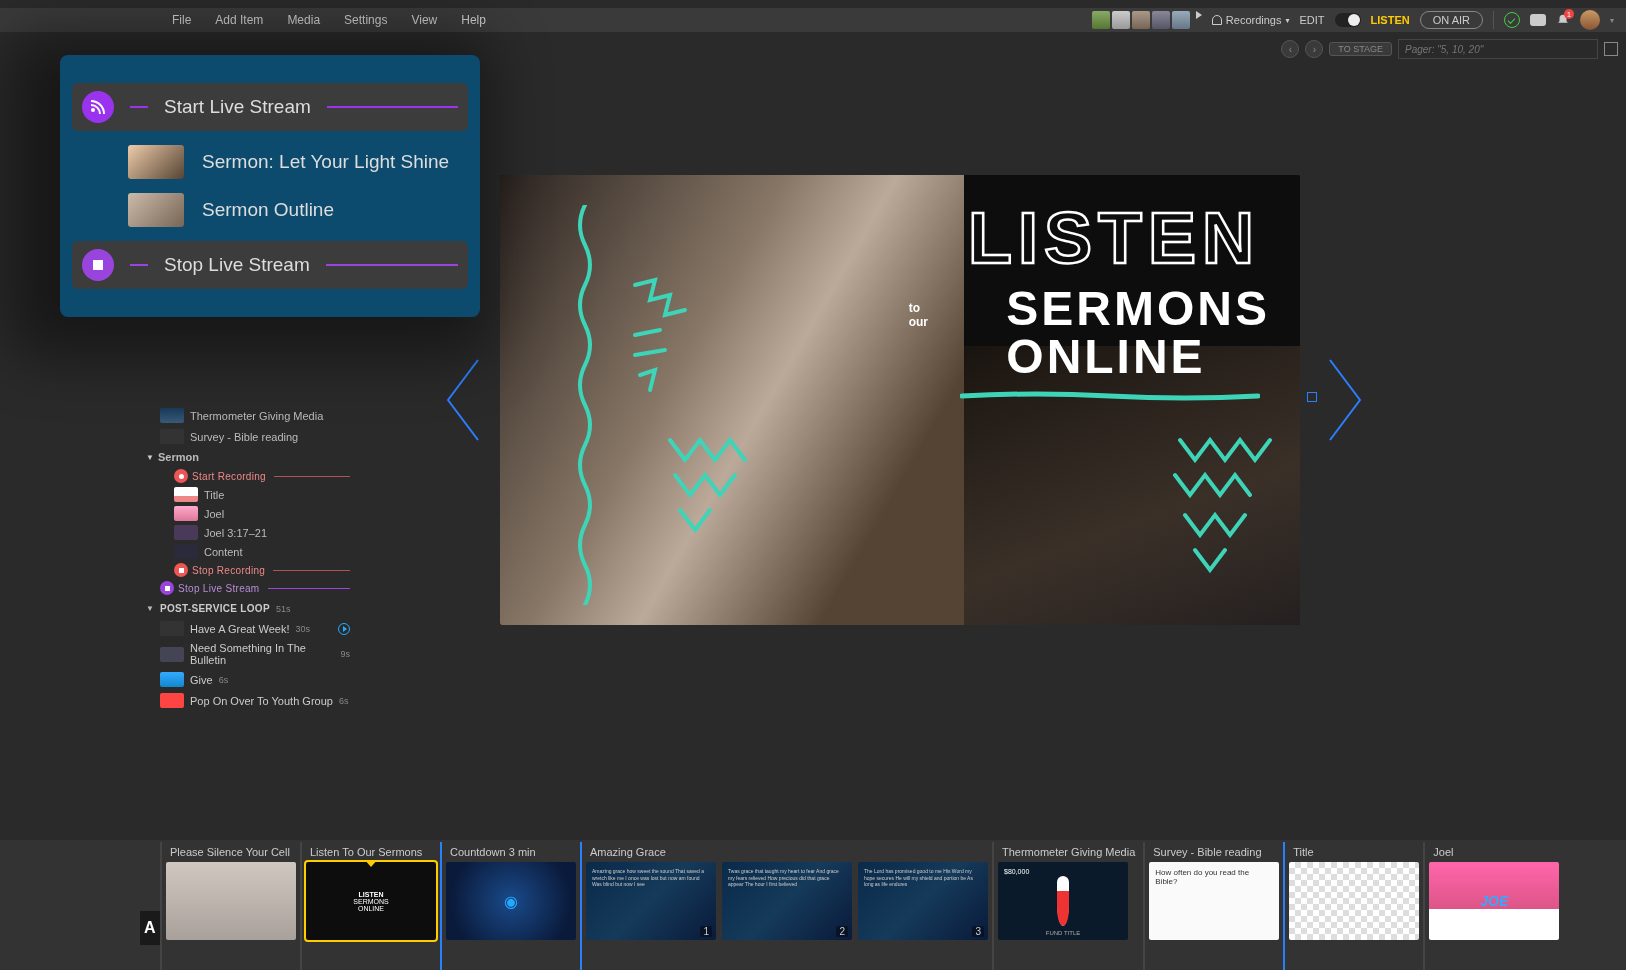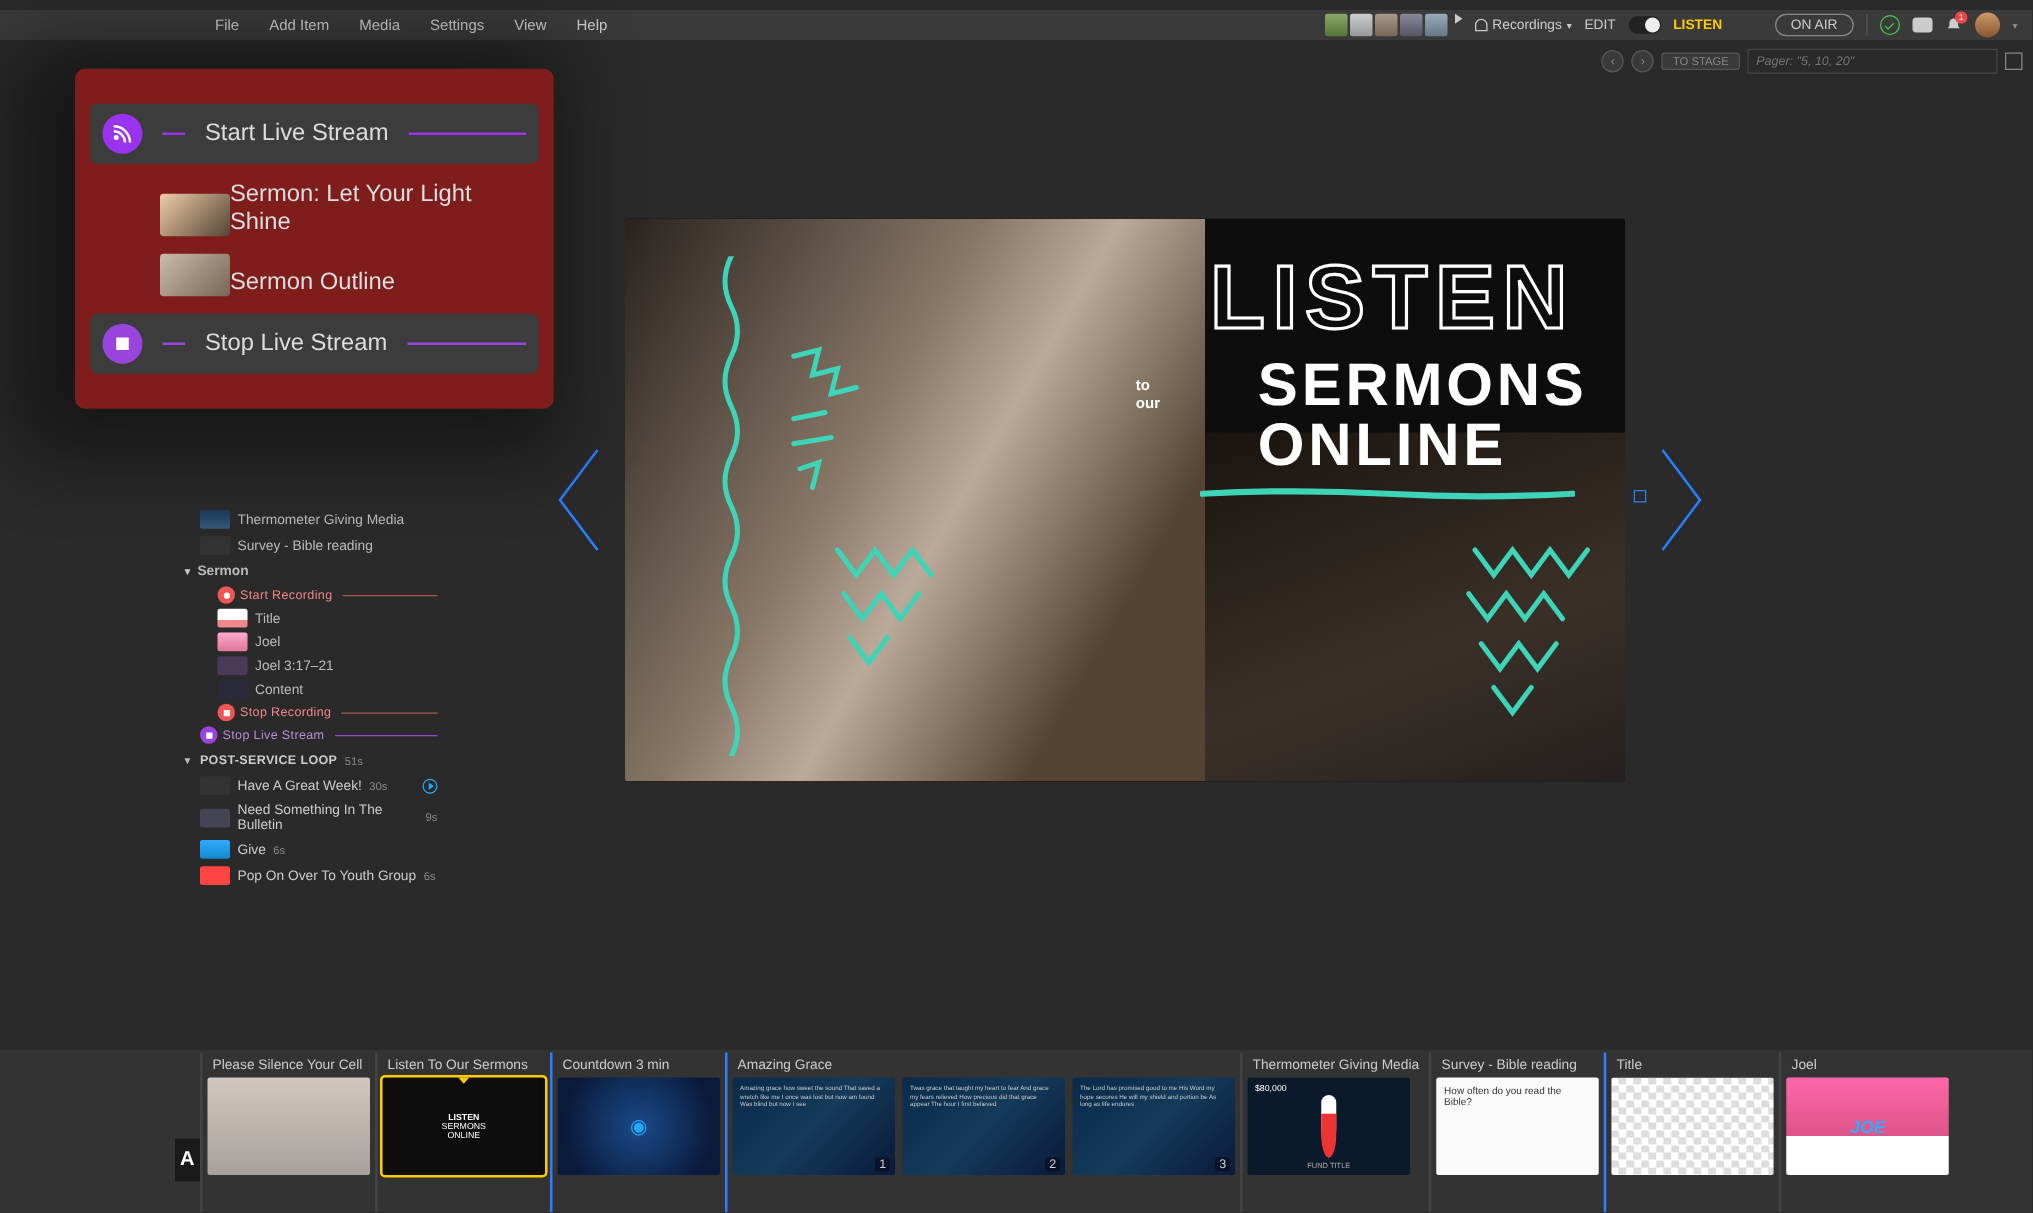--- a/index.html
+++ b/index.html
@@ -17,21 +17,21 @@
     .avatar-sm:nth-child(3){background:linear-gradient(#a98,#765);} 
     .avatar-sm:nth-child(4){background:linear-gradient(#889,#556);} 
     .avatar-sm:nth-child(5){background:linear-gradient(#9ab,#678);}
     .play-tri { width: 0; height: 0; border-left: 6px solid #ccc; border-top: 4px solid transparent; border-bottom: 4px solid transparent; margin-left: 4px; }
     .rec-dd { font-size: 11px; color: #ccc; display:flex; align-items:center; gap:4px; }
     .mic-ico { width:10px; height:10px; border:1px solid #ccc; border-radius:50% 50% 0 0; }
     .edit-label { font-size: 11px; color: #ccc; }
     .toggle-sw { width: 26px; height: 14px; background: #222; border-radius: 7px; position: relative; }
     .toggle-sw::after { content:''; position:absolute; right:1px; top:1px; width:12px; height:12px; background:#eee; border-radius:50%; }
     .preview-label { font-size: 11px; color: #ffcc00; font-weight: 600; }
-    .onair-btn { border: 1px solid #888; border-radius: 12px; padding: 2px 12px; font-size: 11px; color: #ccc; margin-left: 32px; }
+    .onair-btn { border: 1px solid #888; border-radius: 12px; padding: 2px 12px; font-size: 11px; color: #ccc; }
     .status-ico { width: 16px; height: 16px; border: 1.5px solid #4c4; border-radius: 50%; position:relative; }
     .status-ico::after{content:'';position:absolute;left:3px;top:5px;width:6px;height:3px;border-left:1.5px solid #4c4;border-bottom:1.5px solid #4c4;transform:rotate(-45deg);}
     .chat-ico { width: 16px; height: 12px; background: #ccc; border-radius: 3px; position: relative; }
     .bell-ico { width: 14px; height: 14px; position: relative; }
     .bell-ico svg { width: 14px; height: 14px; fill: #ccc; }
     .bell-badge { position: absolute; top:-4px; right:-4px; width:10px; height:10px; background:#e44; border-radius:50%; font-size:7px; color:#fff; display:flex; align-items:center; justify-content:center; }
     .user-av { width: 20px; height: 20px; border-radius: 50%; background: linear-gradient(#c96,#853); }
 
     
     .toolbar-row { position: absolute; top: 38px; right: 8px; height: 22px; display: flex; align-items: center; gap: 6px; }
@@ -61,32 +61,32 @@
     .post-section-label { font-size: 10px; font-weight: 700; color: #ccc; letter-spacing: 0.3px; }
     .post-section-time { font-size: 9px; color: #888; }
     .post-item { display:flex; align-items:center; gap:6px; padding: 3px 0; }
     .post-thumb { width: 24px; height: 15px; background: #555; border-radius: 2px; flex-shrink:0; }
     .post-label { font-size: 11px; color: #ccc; }
     .post-time { font-size: 9px; color: #888; }
     .play-ind { width: 12px; height: 12px; border: 1.5px solid #2af; border-radius: 50%; margin-left: auto; position:relative; }
     .play-ind::after{content:'';position:absolute;left:4px;top:2px;border-left:4px solid #2af;border-top:3px solid transparent;border-bottom:3px solid transparent;}
 
     
-    .overlay-panel { position: absolute; left: 60px; top: 55px; width: 383px; background: #7f1d1d; border-radius: 8px; padding: 28px 22px 28px 22px; box-shadow: -20px 10px 60px 30px rgba(0,0,0,0.45); z-index: 100; }
+    .overlay-panel { position: absolute; left: 60px; top: 55px; width: 420px; background: #0c4a6e; border-radius: 8px; padding: 28px 22px 28px 22px; box-shadow: -20px 10px 60px 30px rgba(0,0,0,0.45); z-index: 100; }
     .overlay-item { display: flex; align-items: center; gap: 16px; padding: 8px 0; border-radius: 6px; }
     .overlay-item.cue { background: #3c3c3c; padding: 8px 10px; margin: 0 -10px; }
     .overlay-cue-dot { width: 32px; height: 32px; border-radius: 50%; background: #9933ee; display: flex; align-items: center; justify-content: center; flex-shrink:0; position:relative; }
     .overlay-cue-dot.out { background: #9944dd; }
     .rss-ico { width: 16px; height: 16px; }
     .stop-sq { width: 10px; height: 10px; background: #fff; }
     .overlay-cue-rule-l { width: 18px; height: 2.5px; background: #9933ee; }
     .overlay-cue-rule-r { flex: 1; height: 2.5px; background: #9933ee; }
     .overlay-label { font-size: 19px; color: #ddd; }
     .overlay-sub-list { padding: 14px 0 14px 46px; display:flex; flex-direction:column; gap: 14px; }
-    .overlay-sub { display: flex; align-items: flex-end; }
+    .overlay-sub { display: flex; align-items: center; gap: 18px; }
     .overlay-sub-thumb { width: 56px; height: 34px; border-radius: 3px; flex-shrink:0; }
     .th1 { background: linear-gradient(135deg,#eca 0%,#543 100%); }
     .th2 { background: linear-gradient(135deg,#9ab 0%,#456 100%); }
     .th3 { background: linear-gradient(135deg,#cba 0%,#765 100%); }
     .overlay-sub-label { font-size: 19px; color: #ddd; }
 
     
     .stage { position: absolute; left: 500px; top: 175px; width: 800px; height: 450px; background: #111; border-radius: 2px; overflow: hidden; }
     .stage-bg { position:absolute; inset:0; background:#0d0d0d; }
     .stage-left { position:absolute; left:0; top:0; width:58%; height:100%; background: linear-gradient(120deg,#2a2320 0%,#876 40%,#ba9 55%,#543 80%); }

